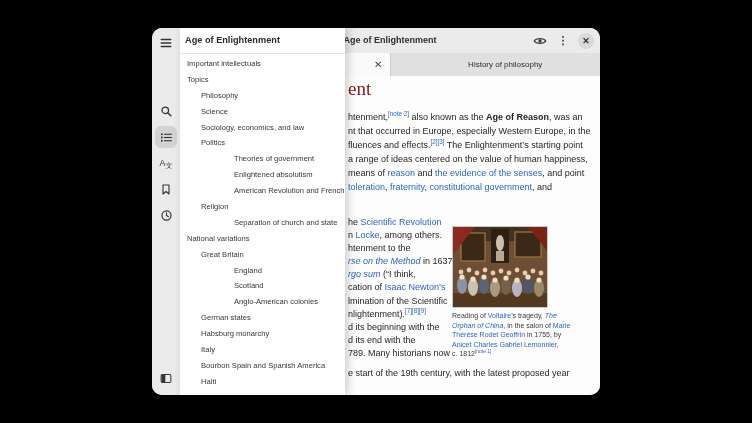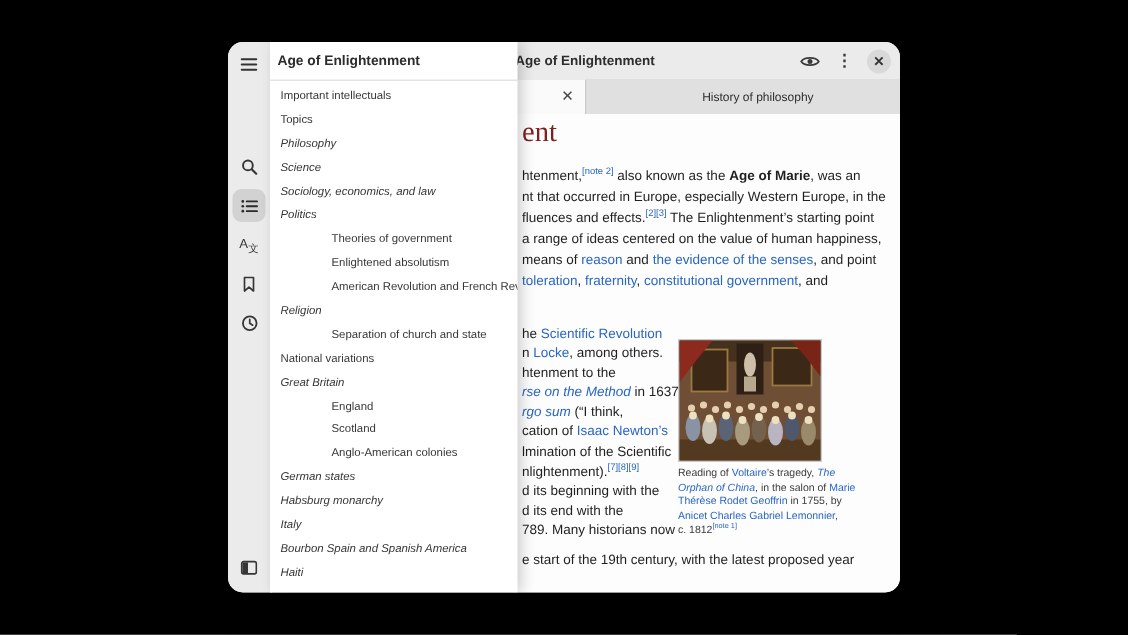--- a/index.html
+++ b/index.html
@@ -49,22 +49,22 @@
   .caption{margin-top:3px;font-size:7px;line-height:9.6px;color:#3a3a3a;}
   .caption .tline{white-space:nowrap;}
   
   .drawer{position:absolute;left:28px;top:0;bottom:0;width:165px;background:#ffffff;z-index:10;
     box-shadow:3px 0 9px rgba(0,0,0,.20);}
   .drawer-title{position:absolute;left:5px;top:0;height:25px;line-height:25px;font-size:9.2px;font-weight:700;color:#2c2c2c;white-space:nowrap;}
   .drawer-sep{position:absolute;left:0;right:0;top:25px;height:1px;background:#e4e4e4;}
   .toc{position:absolute;left:0;right:0;top:28px;bottom:0;overflow:hidden;}
   .toc-item{height:15.9px;line-height:15.9px;font-size:7.6px;color:#363636;white-space:nowrap;cursor:pointer;}
   .toc-item.lvl0{padding-left:7px;}
-  .toc-item.lvl1{padding-left:7px;font-style:italic;}
-  .toc-item.lvl2{padding-left:41px;}
+  .toc-item.lvl1{padding-left:21px;}
+  .toc-item.lvl2{padding-left:54px;}
 </style>
 </head>
 <body>
 
 <div class="window">
 
   <nav class="rail">
     <button class="rail-btn" style="top:4px">
       <svg width="14" height="14" viewBox="0 0 16 16">
         <g stroke="#333" stroke-width="1.6" stroke-linecap="round">
@@ -138,21 +138,21 @@
       </div>
       <div class="tab">
         <span class="tab-label">History of philosophy</span>
       </div>
     </div>
 
     <div class="content">
       <h1 class="article-h1">ent</h1>
 
       <div class="textblock p1">
-          <div class="tline"><span class="seg-p">htenment,</span><span class="seg-s">[note 2]</span><span class="seg-p"> also known as the </span><span class="seg-b">Age of Marie</span><span class="seg-p">, was an</span></div>
+          <div class="tline"><span class="seg-p">htenment,</span><span class="seg-s">[note 2]</span><span class="seg-p"> also known as the </span><span class="seg-b">Age of Reason</span><span class="seg-p">, was an</span></div>
           <div class="tline"><span class="seg-p">nt that occurred in Europe, especially Western Europe, in the</span></div>
           <div class="tline"><span class="seg-p">fluences and effects.</span><span class="seg-s">[2][3]</span><span class="seg-p"> The Enlightenment’s starting point</span></div>
           <div class="tline"><span class="seg-p">a range of ideas centered on the value of human happiness,</span></div>
           <div class="tline"><span class="seg-p">means of </span><span class="seg-l">reason</span><span class="seg-p"> and </span><span class="seg-l">the evidence of the senses</span><span class="seg-p">, and point</span></div>
           <div class="tline"><span class="seg-l">toleration</span><span class="seg-p">, </span><span class="seg-l">fraternity</span><span class="seg-p">, </span><span class="seg-l">constitutional government</span><span class="seg-p">, and</span></div>
         </div>
       <div class="textblock p2">
           <div class="tline"><span class="seg-p">he </span><span class="seg-l">Scientific Revolution</span></div>
           <div class="tline"><span class="seg-p">n </span><span class="seg-l">Locke</span><span class="seg-p">, among others.</span></div>
           <div class="tline"><span class="seg-p">htenment to the</span></div>

